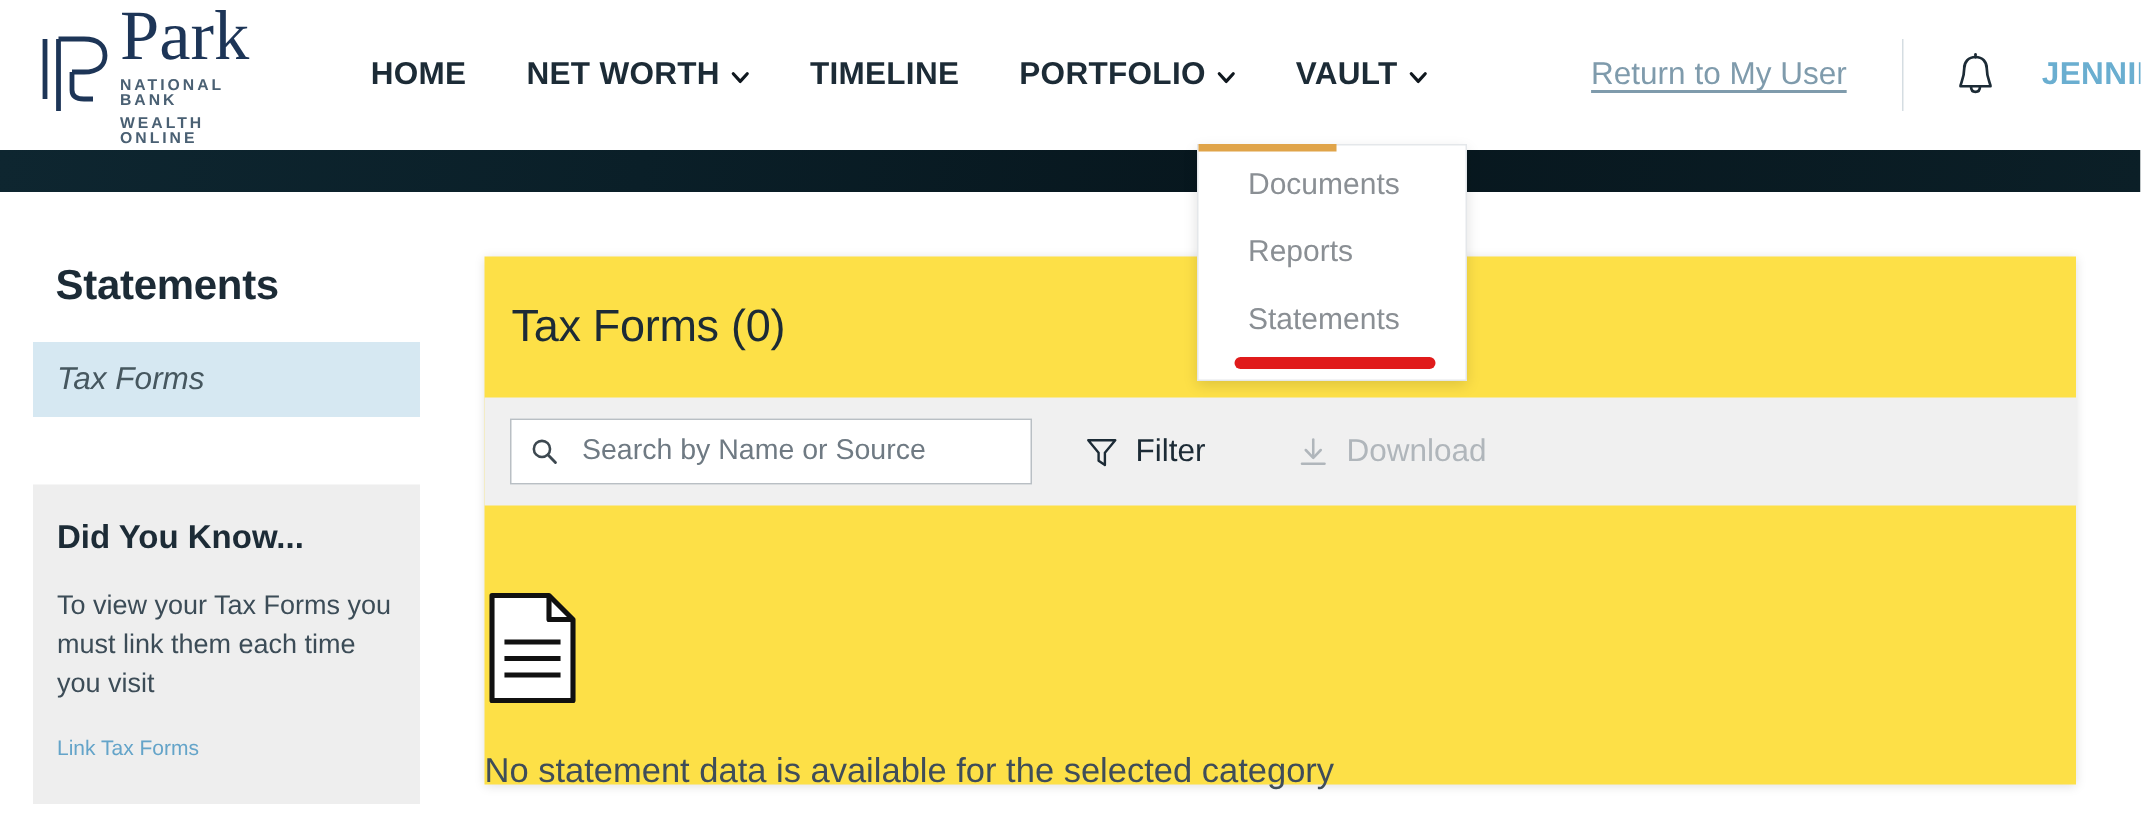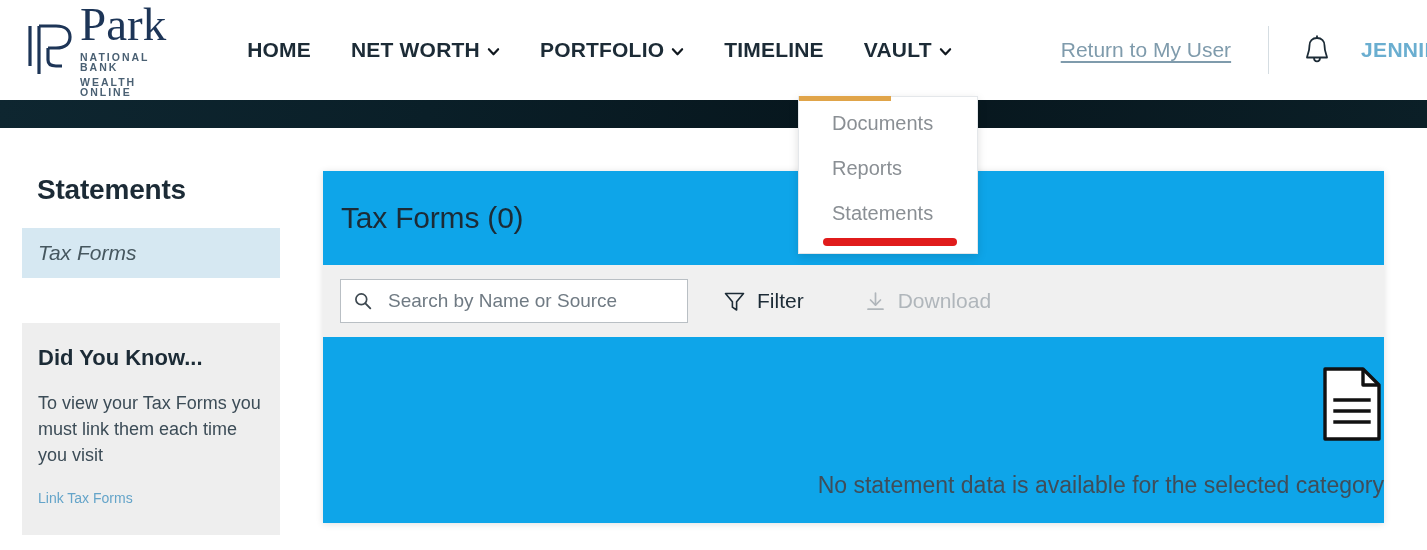--- a/index.html
+++ b/index.html
@@ -237,21 +237,21 @@
     cursor: pointer;
   }
 
   
   .panel {
     position: absolute;
     top: 171px;
     left: 323px;
     width: 1061px;
     height: 352px;
-    background: #0ea5e9;
+    background: #fde047;
     box-shadow: 0 1px 7px rgba(0,0,0,0.13);
   }
   .panel-head {
     height: 94px;
     display: flex;
     align-items: center;
     padding-left: 18px;
   }
   .panel-title {
     font-size: 30px;
@@ -298,22 +298,23 @@
     cursor: pointer;
     white-space: nowrap;
   }
   .tool-btn.disabled { color: #b0b6bb; cursor: default; margin-left: 60px; }
   .tool-ico { width: 23px; height: 23px; flex: 0 0 auto; }
 
   .empty-state {
     height: 186px;
     display: flex;
     flex-direction: column;
-    align-items: flex-end;
+    align-items: flex-start;
     justify-content: center;
+    margin-top: 28px;
   }
   .doc-icon { width: 64px; height: 76px; margin-top: 4px; }
   .empty-msg {
     margin-top: 30px;
     font-size: 23px;
     color: #3f4d59;
   }
 </style>
 </head>
 <body>
@@ -340,27 +341,27 @@
     <div class="nav-item">
       <span>HOME</span>
     </div>
     <div class="nav-item">
       <span>NET WORTH</span>
       <svg class="chev" viewBox="0 0 14 14">
         <path d="M2 4.5 L7 10 L12 4.5" fill="none" stroke="#10181f" stroke-width="2.3" stroke-linecap="round" stroke-linejoin="round"></path>
       </svg>
     </div>
     <div class="nav-item">
+      <span>TIMELINE</span>
+    </div>
+    <div class="nav-item">
       <span>PORTFOLIO</span>
       <svg class="chev" viewBox="0 0 14 14">
         <path d="M2 4.5 L7 10 L12 4.5" fill="none" stroke="#10181f" stroke-width="2.3" stroke-linecap="round" stroke-linejoin="round"></path>
       </svg>
-    </div>
-    <div class="nav-item">
-      <span>TIMELINE</span>
     </div>
     <div class="nav-item">
       <span>VAULT</span>
       <svg class="chev" viewBox="0 0 14 14">
         <path d="M2 4.5 L7 10 L12 4.5" fill="none" stroke="#10181f" stroke-width="2.3" stroke-linecap="round" stroke-linejoin="round"></path>
       </svg>
     </div>
   </nav>
 
   <div class="return-link">Return to My User</div>

